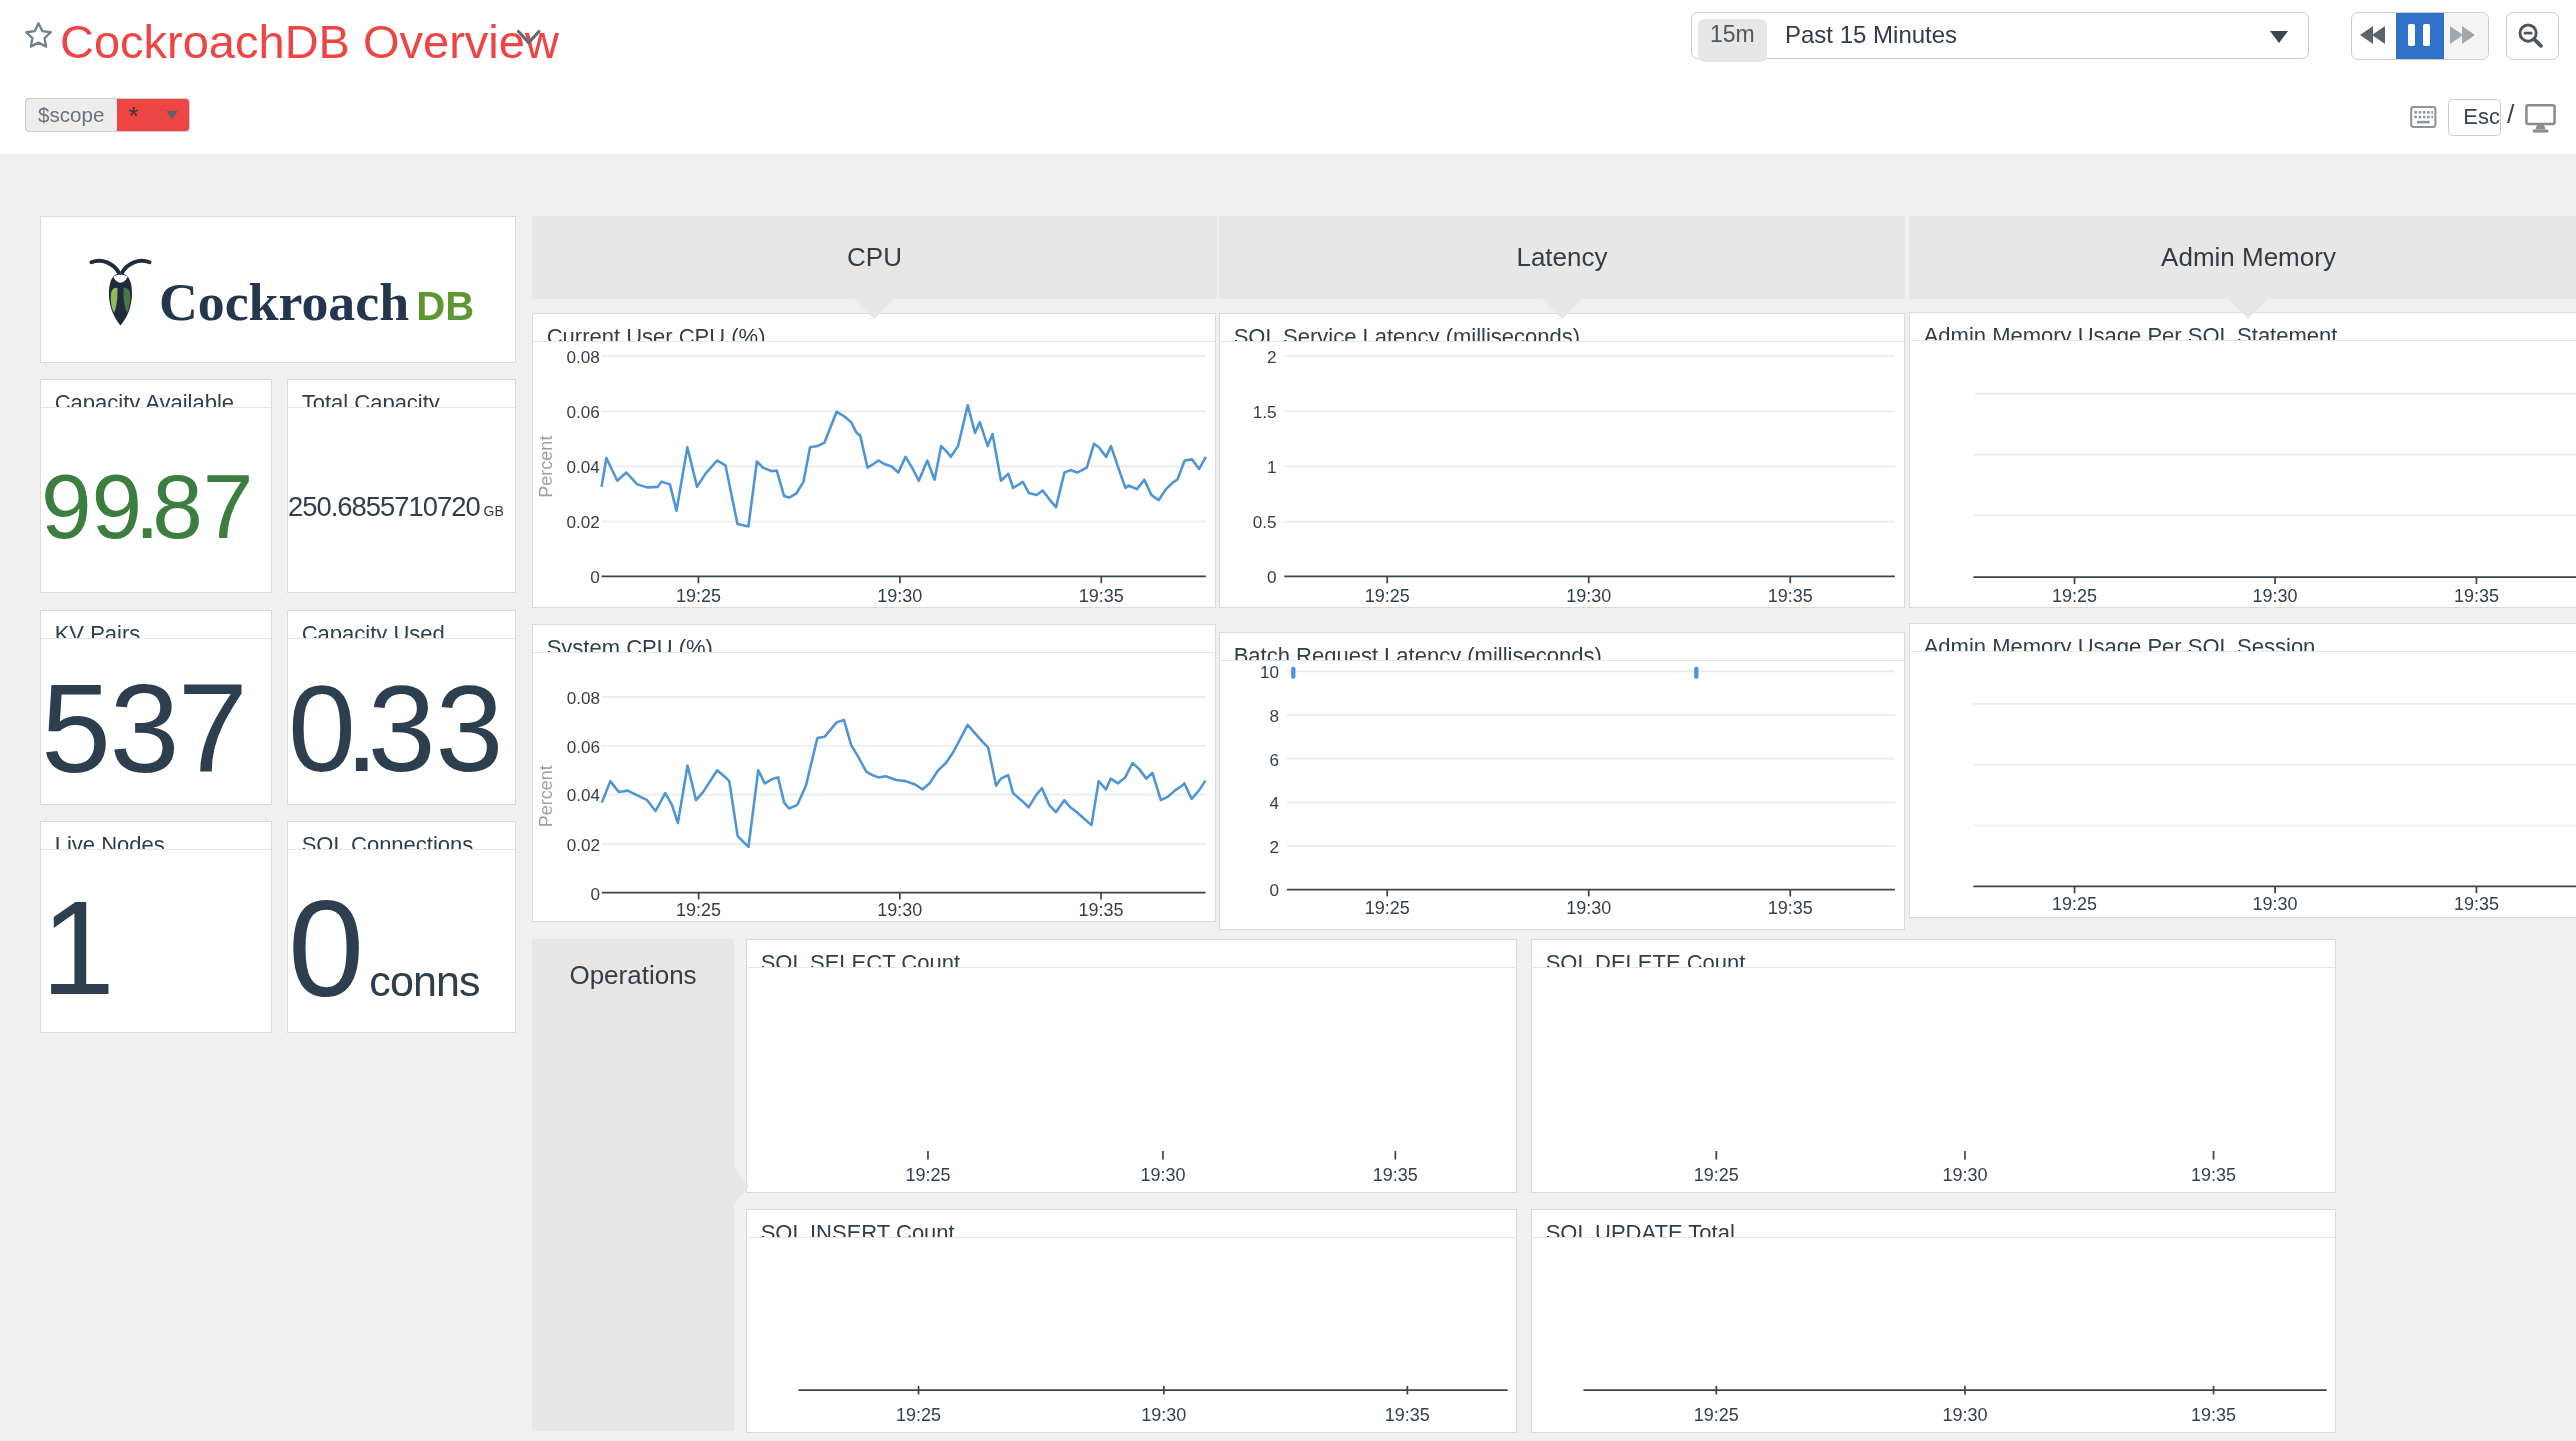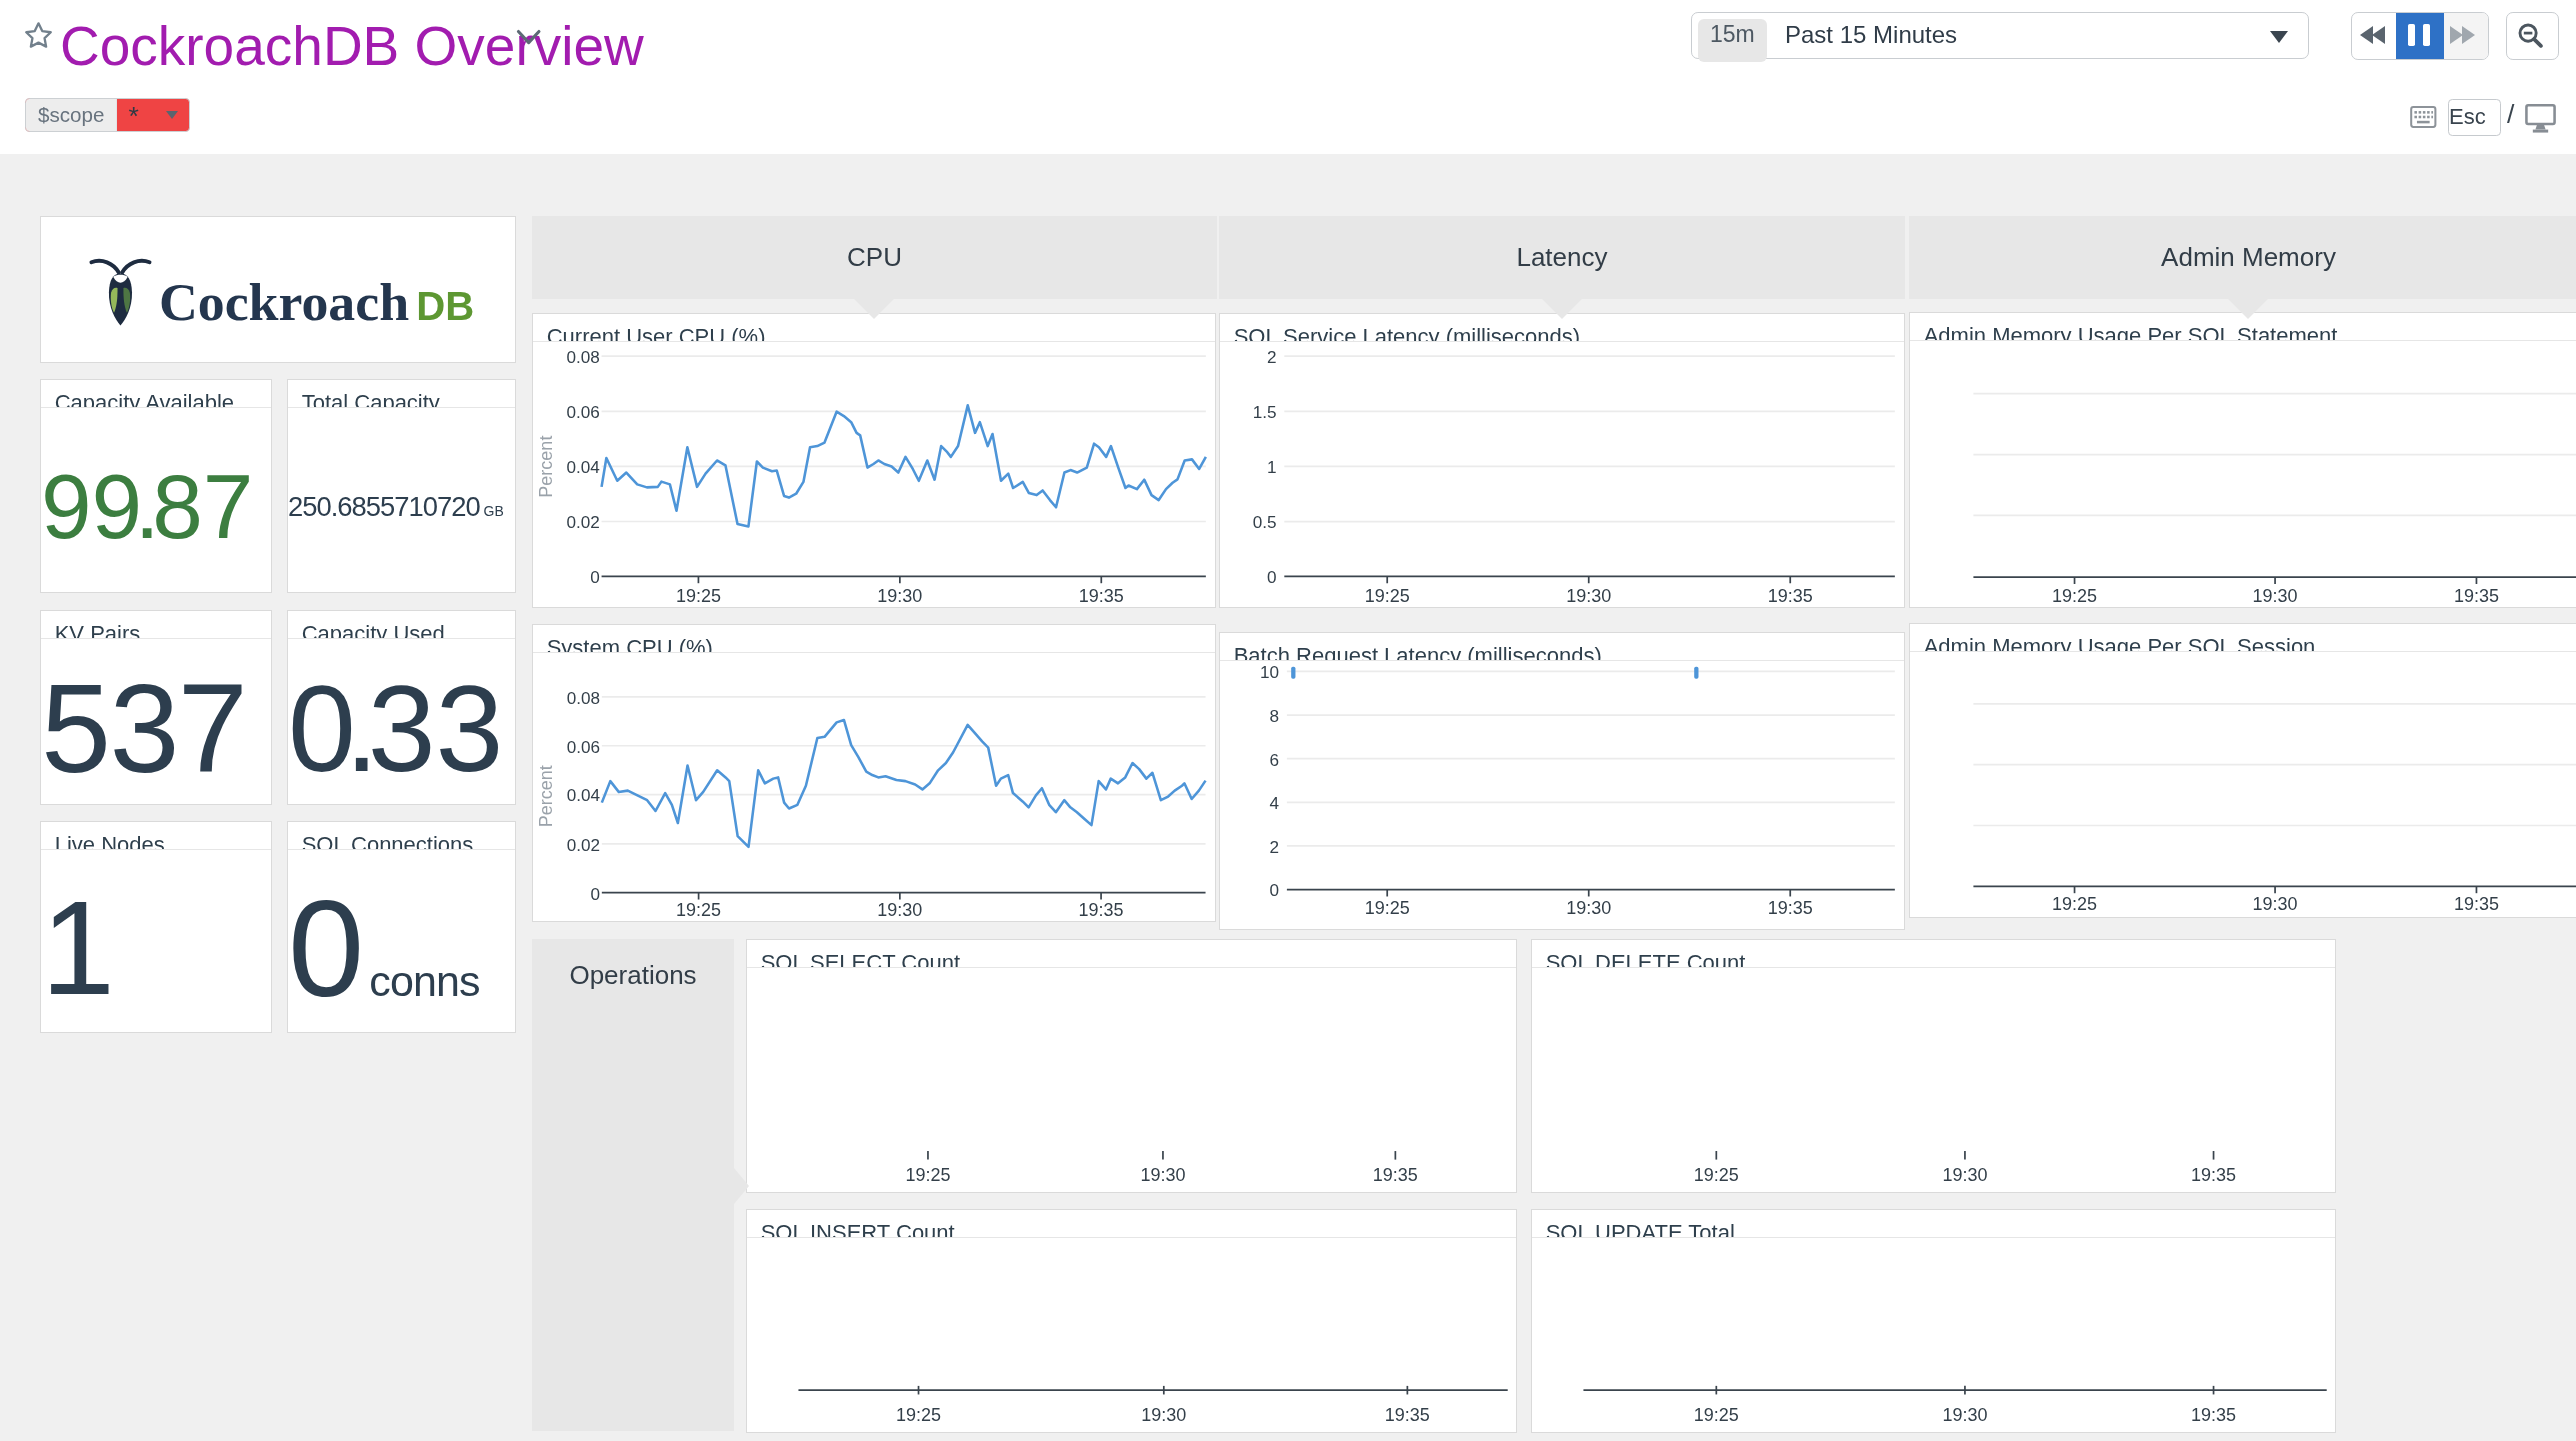--- a/index.html
+++ b/index.html
@@ -13,21 +13,21 @@
 .notch{position:absolute;width:0;height:0}
 .statval{position:absolute;left:0;right:0;top:36px;bottom:0;display:flex;align-items:center;justify-content:flex-start;
 font-weight:normal;color:#2d3e4e;padding-top:6.9px}
 .dot{letter-spacing:0;margin:0 -7.7px}
 </style></head><body>
 <div id="page">
 <div style="position:absolute;left:0;top:0;width:2576px;height:154px;background:#fff">
 <svg width="31" height="31" viewBox="0 0 24 24" style="position:absolute;left:23px;top:20px">
 <path d="M12 2.6 L14.9 8.6 L21.5 9.5 L16.7 14.1 L17.9 20.6 L12 17.5 L6.1 20.6 L7.3 14.1 L2.5 9.5 L9.1 8.6 Z" fill="none" stroke="#72808c" stroke-width="1.8" stroke-linejoin="round"></path>
       </svg>
-<div style="position:absolute;left:60px;top:13.7px;font-size:55px;color:#a21caf">CockroachDB Overview</div>
+<div style="position:absolute;left:60px;top:13.7px;font-size:47px;color:#ef4444">CockroachDB Overview</div>
 <svg width="27.4" height="19" viewBox="0 0 32 22" style="position:absolute;left:515px;top:28px">
 <path d="M4 4 L16 17 L28 4" fill="none" stroke="#5d6a75" stroke-width="3.6" stroke-linecap="round" stroke-linejoin="round"></path>
       </svg>
 
 <div style="position:absolute;left:1691px;top:12px;width:618px;height:47px;border:1.7px solid #c9cdd1;border-radius:6.9px;background:#fff">
 <div style="position:absolute;left:6px;top:6px;height:43px;line-height:31px;padding:0 12px;background:#e7e7e7;border-radius:6px;font-size:23px;color:#4d5862">15m</div>
 <div style="position:absolute;left:93px;top:0;height:43px;line-height:43px;font-size:24px;color:#303c48">Past 15 Minutes</div>
 <div class="notch" style="right:20px;top:18px;border-left:9.4px solid transparent;border-right:9.4px solid transparent;border-top:12px solid #3a454f"></div>
 </div>
 
@@ -71,21 +71,21 @@
           <rect x="20" y="6" width="3" height="3"></rect>
           <rect x="25" y="6" width="2" height="3"></rect>
 <rect x="5" y="11.5" width="3" height="3"></rect>
           <rect x="10" y="11.5" width="3" height="3"></rect>
           <rect x="15" y="11.5" width="3" height="3"></rect>
           <rect x="20" y="11.5" width="3" height="3"></rect>
           <rect x="25" y="11.5" width="2" height="3"></rect>
 <rect x="8" y="17.5" width="15" height="3"></rect>
 </g>
       </svg>
-<div style="position:absolute;left:2448px;top:99px;width:53px;height:37px;border:1.7px solid #c6cace;border-radius:4.3px;text-align:left;line-height:33px;font-size:22px;color:#39444e">Esc</div>
+<div style="position:absolute;left:2448px;top:99px;width:53px;height:37px;border:1.7px solid #c6cace;border-radius:4.3px;text-align:right;line-height:33px;font-size:22px;color:#39444e">Esc</div>
 <div style="position:absolute;left:2507px;top:99px;font-size:26.6px;color:#39444e">/</div>
 <svg width="31" height="29" viewBox="0 0 36 34" style="position:absolute;left:2525px;top:104px">
 <rect x="1.5" y="1.5" width="33" height="22" rx="2" fill="none" stroke="#878d94" stroke-width="3"></rect>
 <path d="M14 24 L22 24 L24 30 L12 30 Z" fill="#878d94"></path>
 <rect x="9" y="30" width="18" height="3.5" fill="#878d94"></rect>
 </svg>
 </div>
 <div id="content">
 <div class="card" style="left:40px;top:62px;width:476px;height:147px">
         <svg width="476" height="147" viewBox="0 0 555 172" style="position:absolute;left:0;top:0">

